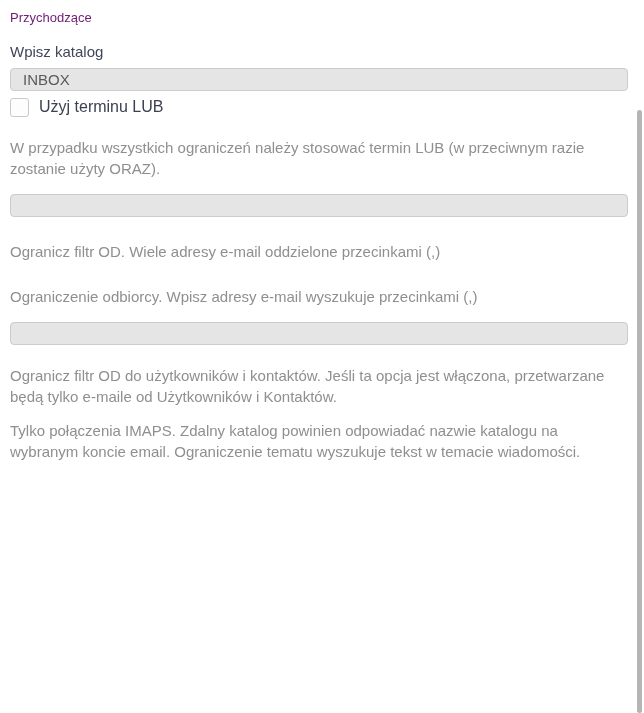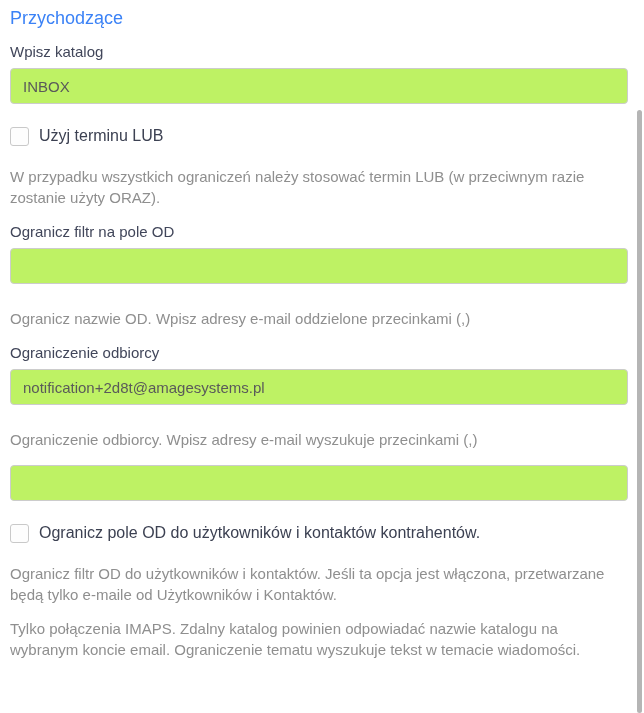--- a/index.html
+++ b/index.html
@@ -15,51 +15,51 @@
     position: relative;
     width: 644px;
     height: 713px;
   }
   .content {
     width: 618px;
     margin-left: 10px;
     padding-top: 8px;
   }
   .section-title {
-    font-size: 18px;
+    font-size: 13px;
     line-height: 20px;
     font-weight: 400;
-    color: #3b82f6;
+    color: #701a75;
     margin: 0 0 15px 0;
   }
   .form-label {
     display: block;
     font-size: 15px;
     line-height: 18px;
     color: #41465a;
     margin: 0 0 7px 0;
   }
   .form-input {
     display: block;
     width: 100%;
     box-sizing: border-box;
-    height: 36px;
+    height: 23px;
     padding: 6px 12px;
     font-family: "Liberation Sans", sans-serif;
     font-size: 15px;
     color: #5a5a5a;
-    background: #bef264;
+    background: #e5e5e5;
     border: 1px solid #cccccc;
     border-radius: 4px;
     outline: none;
   }
   .checkbox-row {
     display: flex;
     align-items: center;
-    margin-top: 22px;
+    margin-top: 6px;
   }
   .checkbox-box {
     flex: 0 0 auto;
     width: 17px;
     height: 17px;
     background: #fdfdfd;
     border: 1px solid #c9c9c9;
     border-radius: 3px;
     cursor: pointer;
   }
@@ -107,42 +107,33 @@
     </div>
 
     <div class="checkbox-row">
       <span class="checkbox-box"></span>
       <span class="checkbox-label">Użyj terminu LUB</span>
     </div>
 
     <p class="help-text after-checkbox">W przypadku wszystkich ograniczeń należy stosować termin LUB (w przeciwnym razie zostanie użyty ORAZ).</p>
 
     <div>
-      <label class="form-label">Ogranicz filtr na pole OD</label>
       <input class="form-input" type="text" value="" style="">
     </div>
 
-    <p class="help-text">Ogranicz nazwie OD. Wpisz adresy e-mail oddzielone przecinkami (,)</p>
+    <p class="help-text">Ogranicz filtr OD. Wiele adresy e-mail oddzielone przecinkami (,)</p>
 
-    <div>
-      <label class="form-label">Ograniczenie odbiorcy</label>
-      <input class="form-input" type="text" value="notification+2d8t@amagesystems.pl" style="">
-    </div>
 
     <p class="help-text">Ograniczenie odbiorcy. Wpisz adresy e-mail wyszukuje przecinkami (,)</p>
 
     <div>
       <input class="form-input" type="text" value="" style="">
     </div>
 
 
-    <div class="checkbox-row">
-      <span class="checkbox-box"></span>
-      <span class="checkbox-label">Ogranicz pole OD do użytkowników i kontaktów kontrahentów.</span>
-    </div>
 
     <p class="help-text after-checkbox no-bottom">Ogranicz filtr OD do użytkowników i kontaktów. Jeśli ta opcja jest włączona, przetwarzane będą tylko e-maile od Użytkowników i Kontaktów.</p>
 
     <p class="note-text">Tylko połączenia IMAPS. Zdalny katalog powinien odpowiadać nazwie katalogu na wybranym koncie email. Ograniczenie tematu wyszukuje tekst w temacie wiadomości.</p>
 
   </div>
 
   <div class="scrollbar-thumb"></div>
 </div>
 

